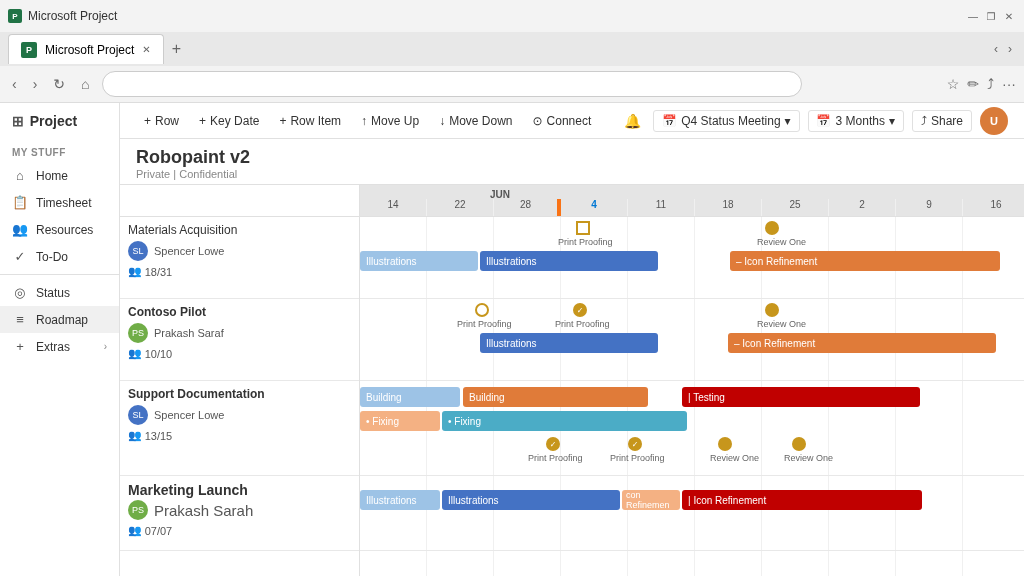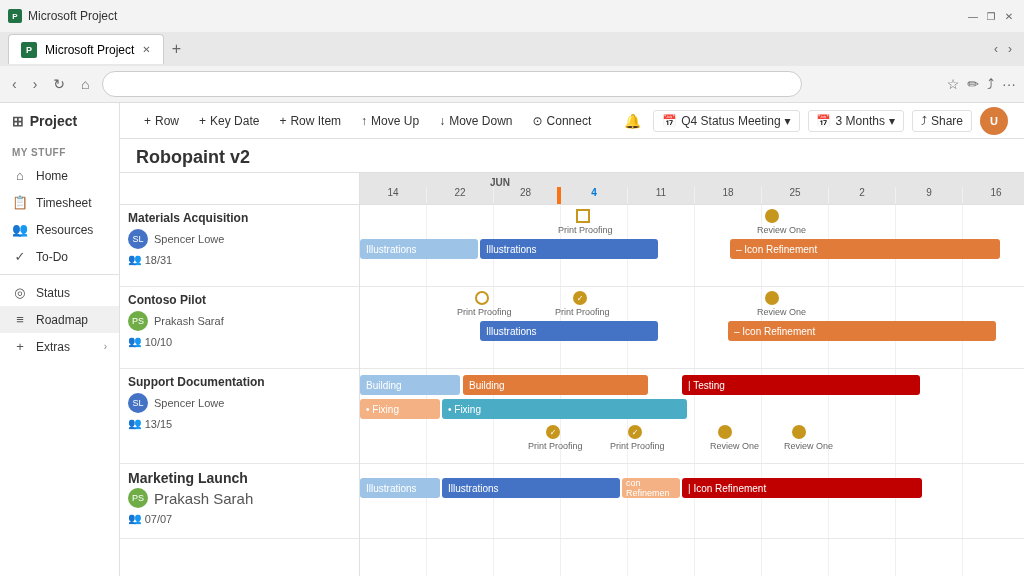--- a/index.html
+++ b/index.html
@@ -174,20 +174,21 @@
         <div class="toolbar-right-btn">
           <span>⤴</span>
           <span>Share</span>
         </div>
         <div class="user-avatar">U</div>
       </div>
     </div>
 
     <div class="roadmap-header">
       <div class="roadmap-title">Robopaint v2</div>
+      <div class="roadmap-subtitle">Private | Confidential</div>
     </div>
 
     <div style="flex:1;overflow:auto;display:flex;flex-direction:column;">
 
       <div style="display:flex;">
 
         <div style="width:240px;min-width:240px;border-right:1px solid #e0e0e0;height:32px;border-bottom:1px solid #e0e0e0;"></div>
 
         <div style="flex:1;position:relative;border-bottom:1px solid #e0e0e0;height:32px;background:#e5e5e5;overflow:hidden;">
           <span style="position:absolute;top:4px;left:130px;font-size:10px;font-weight:600;color:#555;">JUN</span>
@@ -205,21 +206,21 @@
 
           </div>
         </div>
       </div>
 
       <div style="display:flex;flex:1;">
 
         <div style="width:240px;min-width:240px;border-right:1px solid #e0e0e0;">
 
           <div style="border-bottom:1px solid #e8e8e8;padding:6px 8px;min-height:82px;">
-            <div style="font-size:12px;font-weight:700;color:#333;margin-bottom:4px;">Materials Acquisition</div>
+            <div style="font-size:12px;font-weight:400;color:#333;margin-bottom:4px;">Materials Acquisition</div>
             <div style="display:flex;align-items:center;gap:6px;margin-bottom:4px;">
               <div style="width:20px;height:20px;border-radius:50%;background:#4472c4;display:flex;align-items:center;justify-content:center;color:white;font-size:9px;">SL</div>
               <span style="font-size:11px;color:#555;">Spencer Lowe</span>
             </div>
             <div style="display:flex;align-items:center;gap:3px;font-size:11px;color:#555;">
               <span>👥</span>
               <span>18/31</span>
             </div>
           </div>
 

